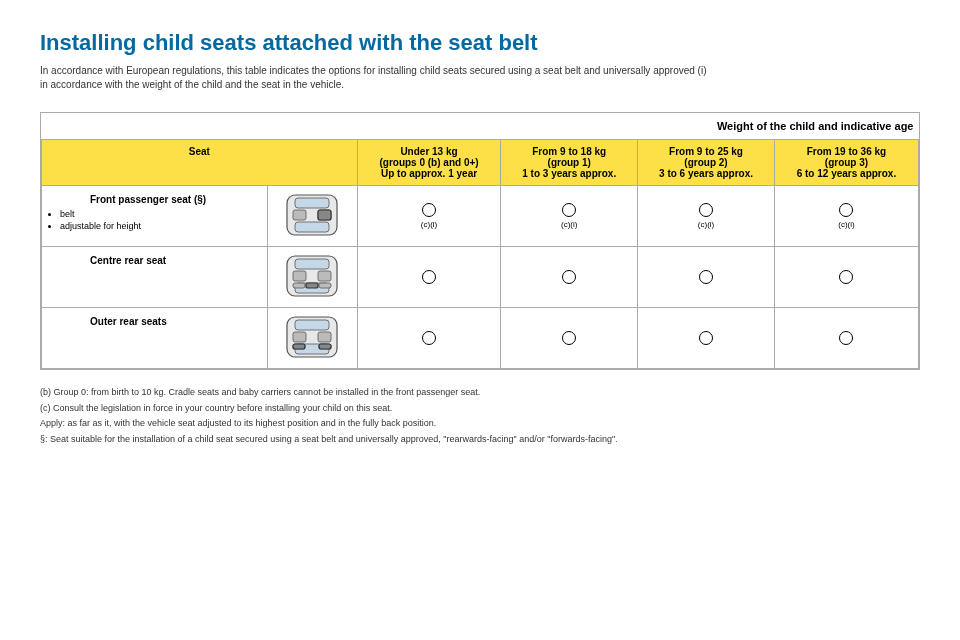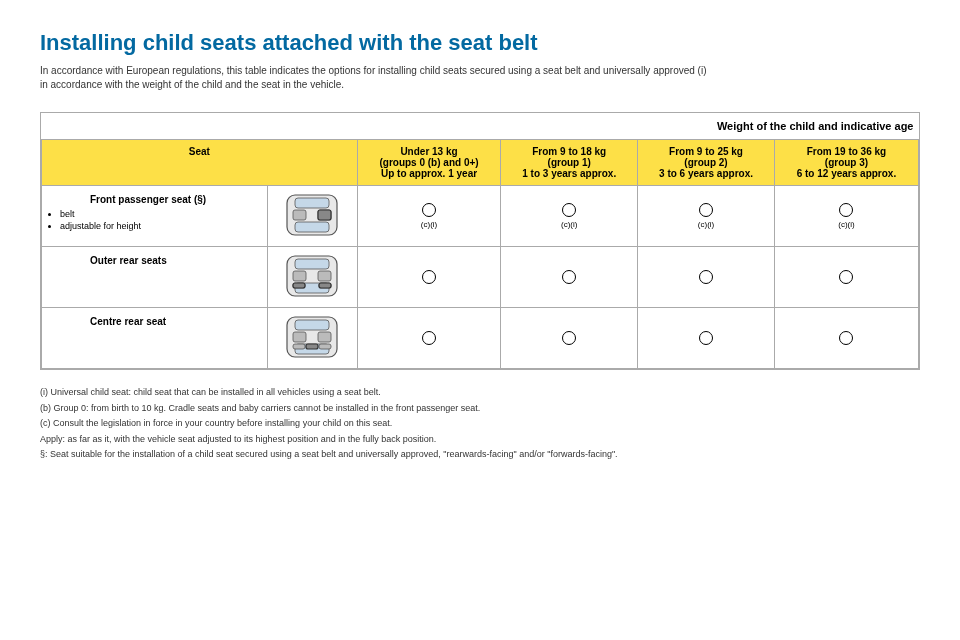--- a/index.html
+++ b/index.html
@@ -200,20 +200,43 @@
     <rect x="41" y="20" width="13" height="10" rx="2" fill="#bbb" stroke="#555" stroke-width="0.8"></rect>
               <rect x="41" y="20" width="13" height="10" rx="2" fill="#888" stroke="#333" stroke-width="1.2"></rect>
             </svg></td>
           <td class="symbol-cell"><span class="circle-symbol"></span><br><span style="font-size:8px;">(c)(i)</span></td>
           <td class="symbol-cell"><span class="circle-symbol"></span><br><span style="font-size:8px;">(c)(i)</span></td>
           <td class="symbol-cell"><span class="circle-symbol"></span><br><span style="font-size:8px;">(c)(i)</span></td>
           <td class="symbol-cell"><span class="circle-symbol"></span><br><span style="font-size:8px;">(c)(i)</span></td>
         </tr>
         <tr>
           <td class="seat-cell">
+            <div class="seat-label">Centre rear seat</div>
+          </td>
+          <td class="car-img-cell"><svg class="car-svg" viewBox="0 0 70 50" xmlns="http://www.w3.org/2000/svg">
+
+    <rect x="10" y="5" width="50" height="40" rx="8" ry="8" fill="#e8e8e8" stroke="#555" stroke-width="1.2"></rect>
+
+    <rect x="18" y="8" width="34" height="10" rx="3" fill="#c5d8e8" stroke="#555" stroke-width="0.8"></rect>
+
+    <rect x="18" y="32" width="34" height="10" rx="3" fill="#c5d8e8" stroke="#555" stroke-width="0.8"></rect>
+
+    <rect x="16" y="20" width="13" height="10" rx="2" fill="#bbb" stroke="#555" stroke-width="0.8"></rect>
+    <rect x="41" y="20" width="13" height="10" rx="2" fill="#bbb" stroke="#555" stroke-width="0.8"></rect>
+              <rect x="16" y="32" width="12" height="5" rx="2" fill="#bbb" stroke="#555" stroke-width="0.8"></rect>
+    <rect x="42" y="32" width="12" height="5" rx="2" fill="#bbb" stroke="#555" stroke-width="0.8"></rect>
+    <rect x="29" y="32" width="12" height="5" rx="2" fill="#888" stroke="#333" stroke-width="1.2"></rect>
+            </svg></td>
+          <td class="symbol-cell"><span class="circle-symbol"></span></td>
+          <td class="symbol-cell"><span class="circle-symbol"></span></td>
+          <td class="symbol-cell"><span class="circle-symbol"></span></td>
+          <td class="symbol-cell"><span class="circle-symbol"></span></td>
+        </tr>
+        <tr>
+          <td class="seat-cell">
             <div class="seat-label">Outer rear seats</div>
           </td>
           <td class="car-img-cell"><svg class="car-svg" viewBox="0 0 70 50" xmlns="http://www.w3.org/2000/svg">
 
     <rect x="10" y="5" width="50" height="40" rx="8" ry="8" fill="#e8e8e8" stroke="#555" stroke-width="1.2"></rect>
 
     <rect x="18" y="8" width="34" height="10" rx="3" fill="#c5d8e8" stroke="#555" stroke-width="0.8"></rect>
 
     <rect x="18" y="32" width="34" height="10" rx="3" fill="#c5d8e8" stroke="#555" stroke-width="0.8"></rect>
 
@@ -222,46 +245,22 @@
               <rect x="16" y="32" width="12" height="5" rx="2" fill="#bbb" stroke="#555" stroke-width="0.8"></rect>
     <rect x="42" y="32" width="12" height="5" rx="2" fill="#bbb" stroke="#555" stroke-width="0.8"></rect>
     <rect x="16" y="32" width="12" height="5" rx="2" fill="#888" stroke="#333" stroke-width="1.2"></rect>
     <rect x="42" y="32" width="12" height="5" rx="2" fill="#888" stroke="#333" stroke-width="1.2"></rect>
             </svg></td>
           <td class="symbol-cell"><span class="circle-symbol"></span></td>
           <td class="symbol-cell"><span class="circle-symbol"></span></td>
           <td class="symbol-cell"><span class="circle-symbol"></span></td>
           <td class="symbol-cell"><span class="circle-symbol"></span></td>
         </tr>
-        <tr>
-          <td class="seat-cell">
-            <div class="seat-label">Centre rear seat</div>
-          </td>
-          <td class="car-img-cell"><svg class="car-svg" viewBox="0 0 70 50" xmlns="http://www.w3.org/2000/svg">
-
-    <rect x="10" y="5" width="50" height="40" rx="8" ry="8" fill="#e8e8e8" stroke="#555" stroke-width="1.2"></rect>
-
-    <rect x="18" y="8" width="34" height="10" rx="3" fill="#c5d8e8" stroke="#555" stroke-width="0.8"></rect>
-
-    <rect x="18" y="32" width="34" height="10" rx="3" fill="#c5d8e8" stroke="#555" stroke-width="0.8"></rect>
-
-    <rect x="16" y="20" width="13" height="10" rx="2" fill="#bbb" stroke="#555" stroke-width="0.8"></rect>
-    <rect x="41" y="20" width="13" height="10" rx="2" fill="#bbb" stroke="#555" stroke-width="0.8"></rect>
-              <rect x="16" y="32" width="12" height="5" rx="2" fill="#bbb" stroke="#555" stroke-width="0.8"></rect>
-    <rect x="42" y="32" width="12" height="5" rx="2" fill="#bbb" stroke="#555" stroke-width="0.8"></rect>
-    <rect x="29" y="32" width="12" height="5" rx="2" fill="#888" stroke="#333" stroke-width="1.2"></rect>
-            </svg></td>
-          <td class="symbol-cell"><span class="circle-symbol"></span></td>
-          <td class="symbol-cell"><span class="circle-symbol"></span></td>
-          <td class="symbol-cell"><span class="circle-symbol"></span></td>
-          <td class="symbol-cell"><span class="circle-symbol"></span></td>
-        </tr>
       </tbody>
   </table>
 </div>
 
 <div class="footnote-text" id="footnotes-section">
-    <p>(i)  Universal child seat: child seat that can be installed in all vehicles using a seat belt.</p>
     <p>(b)  Group 0: from birth to 10 kg. Cradle seats and baby carriers cannot be installed in the front passenger seat.</p>
     <p>(c)  Consult the legislation in force in your country before installing your child on this seat.</p>
     <p>Apply: as far as it, with the vehicle seat adjusted to its highest position and in the fully back position.</p>
     <p>§:  Seat suitable for the installation of a child seat secured using a seat belt and universally approved, "rearwards-facing" and/or "forwards-facing".</p>
   </div>
 
 </body></html>

